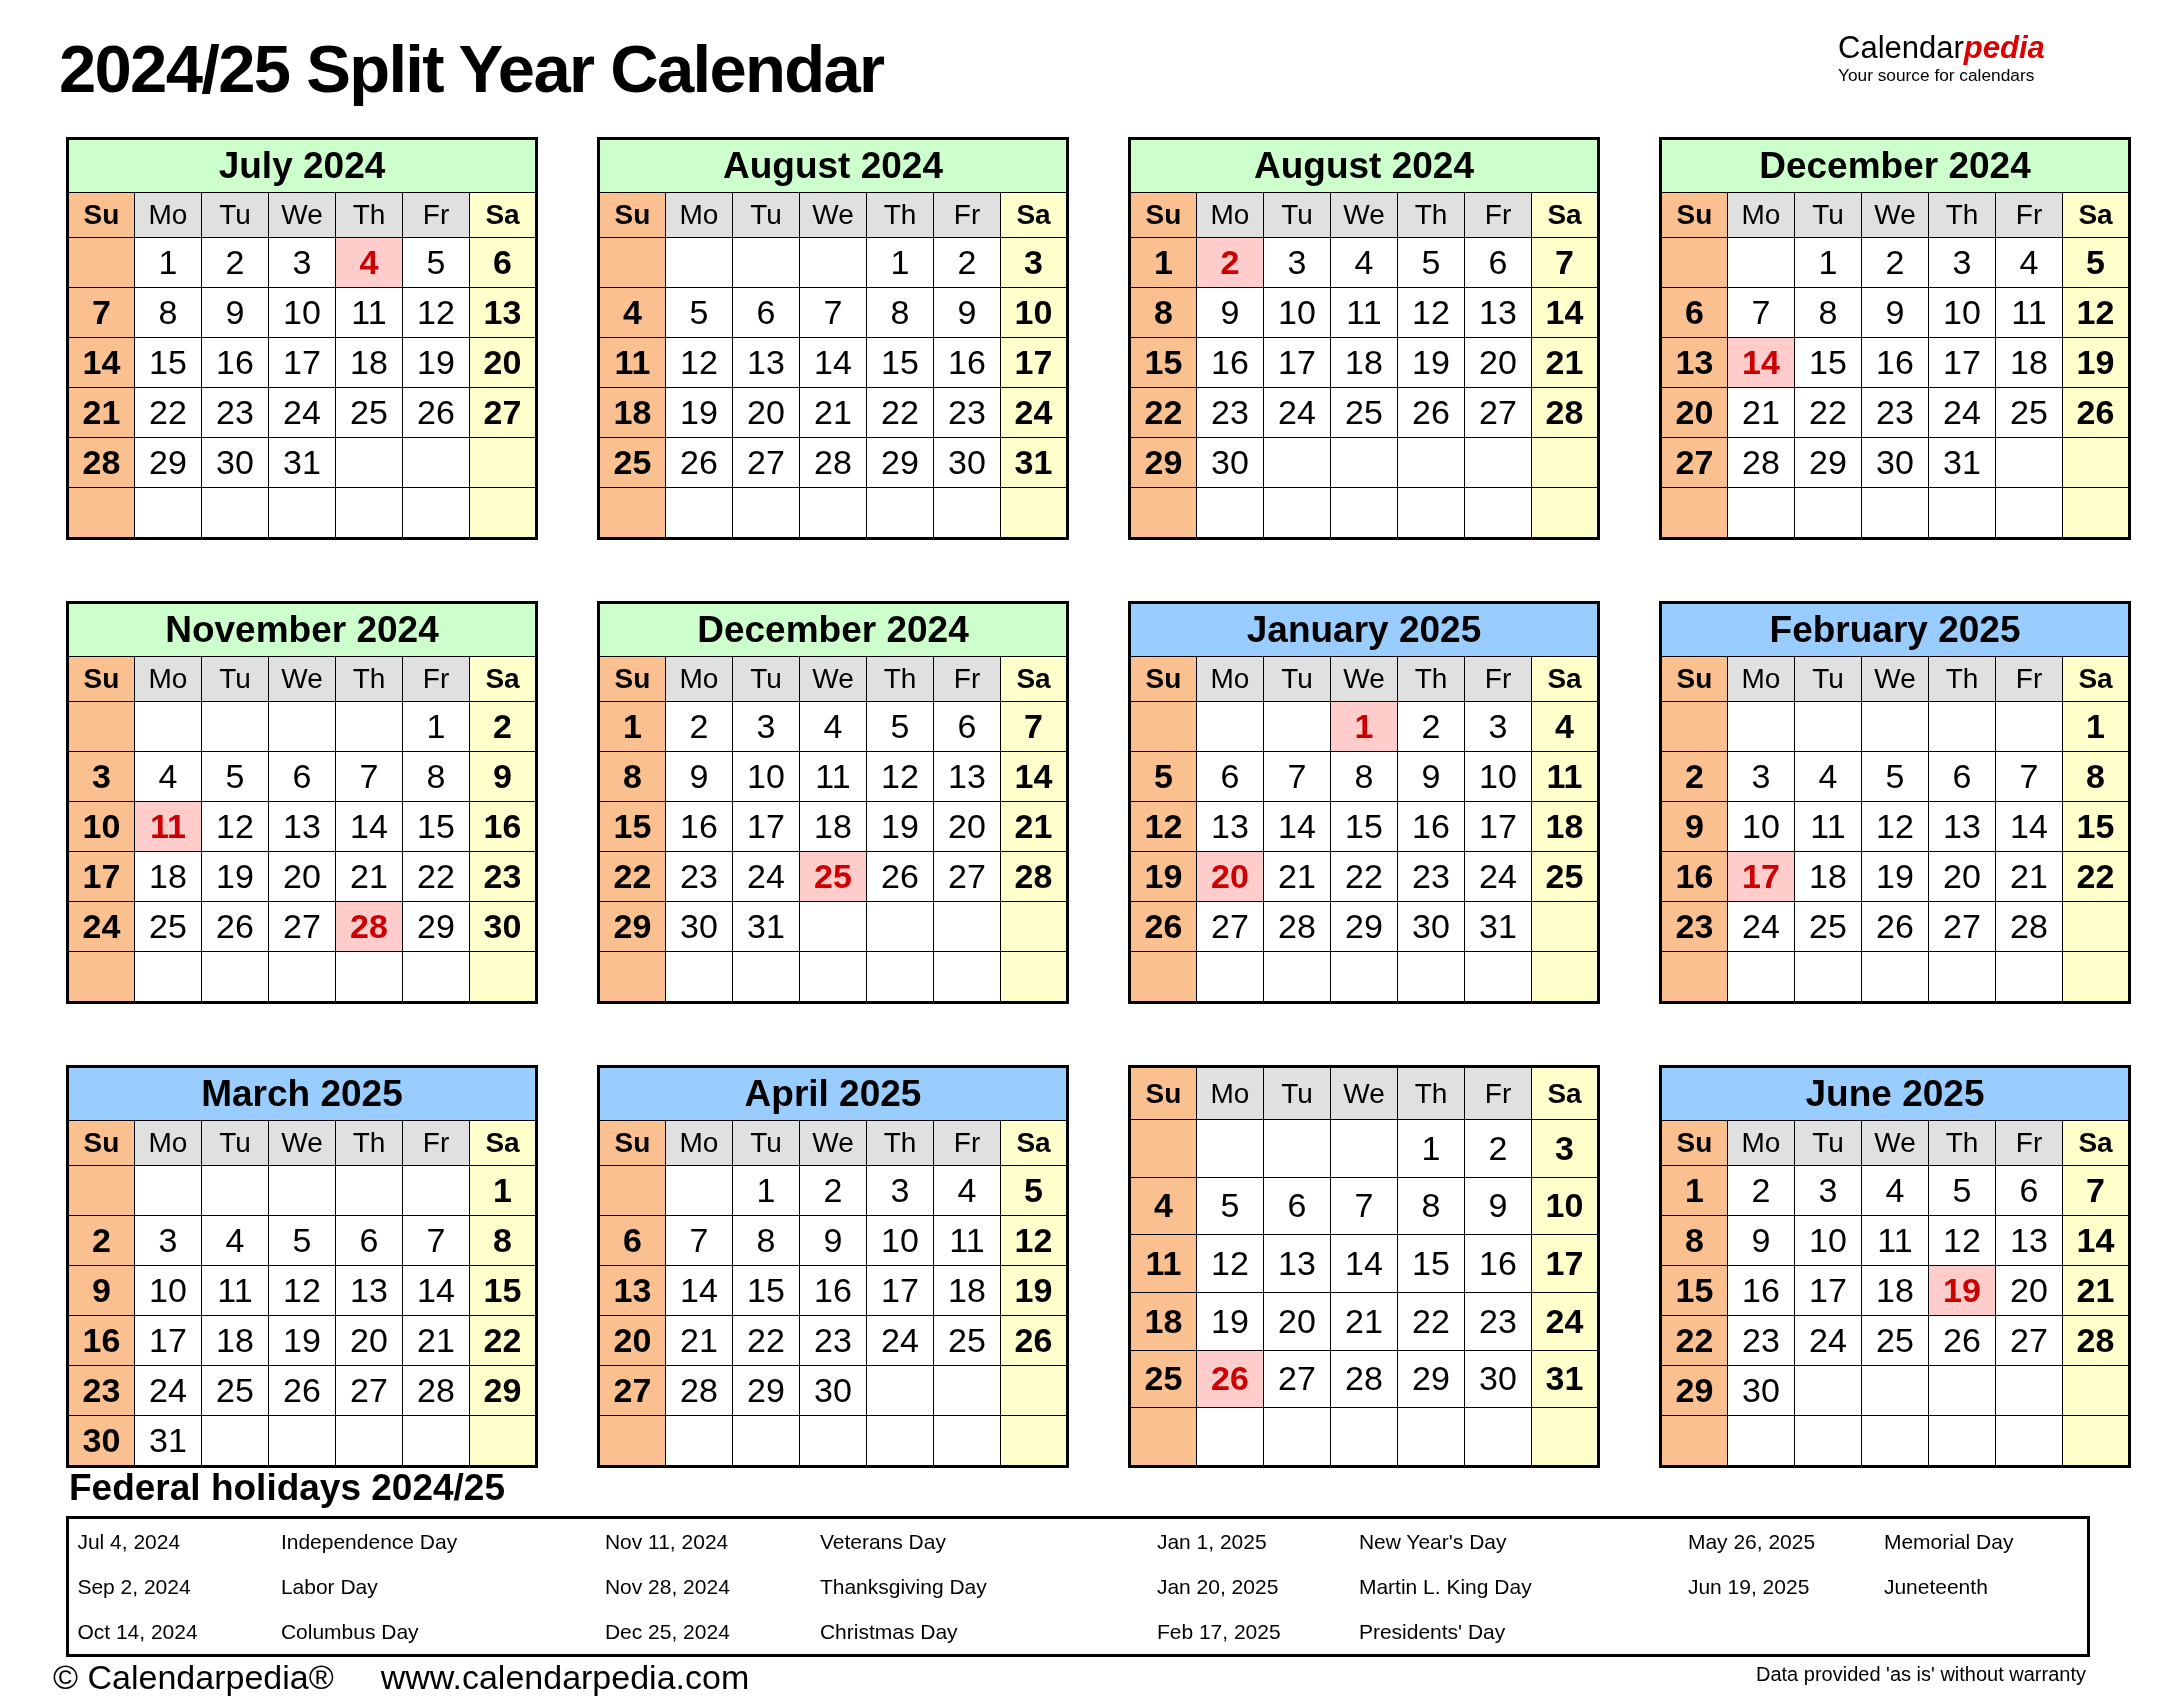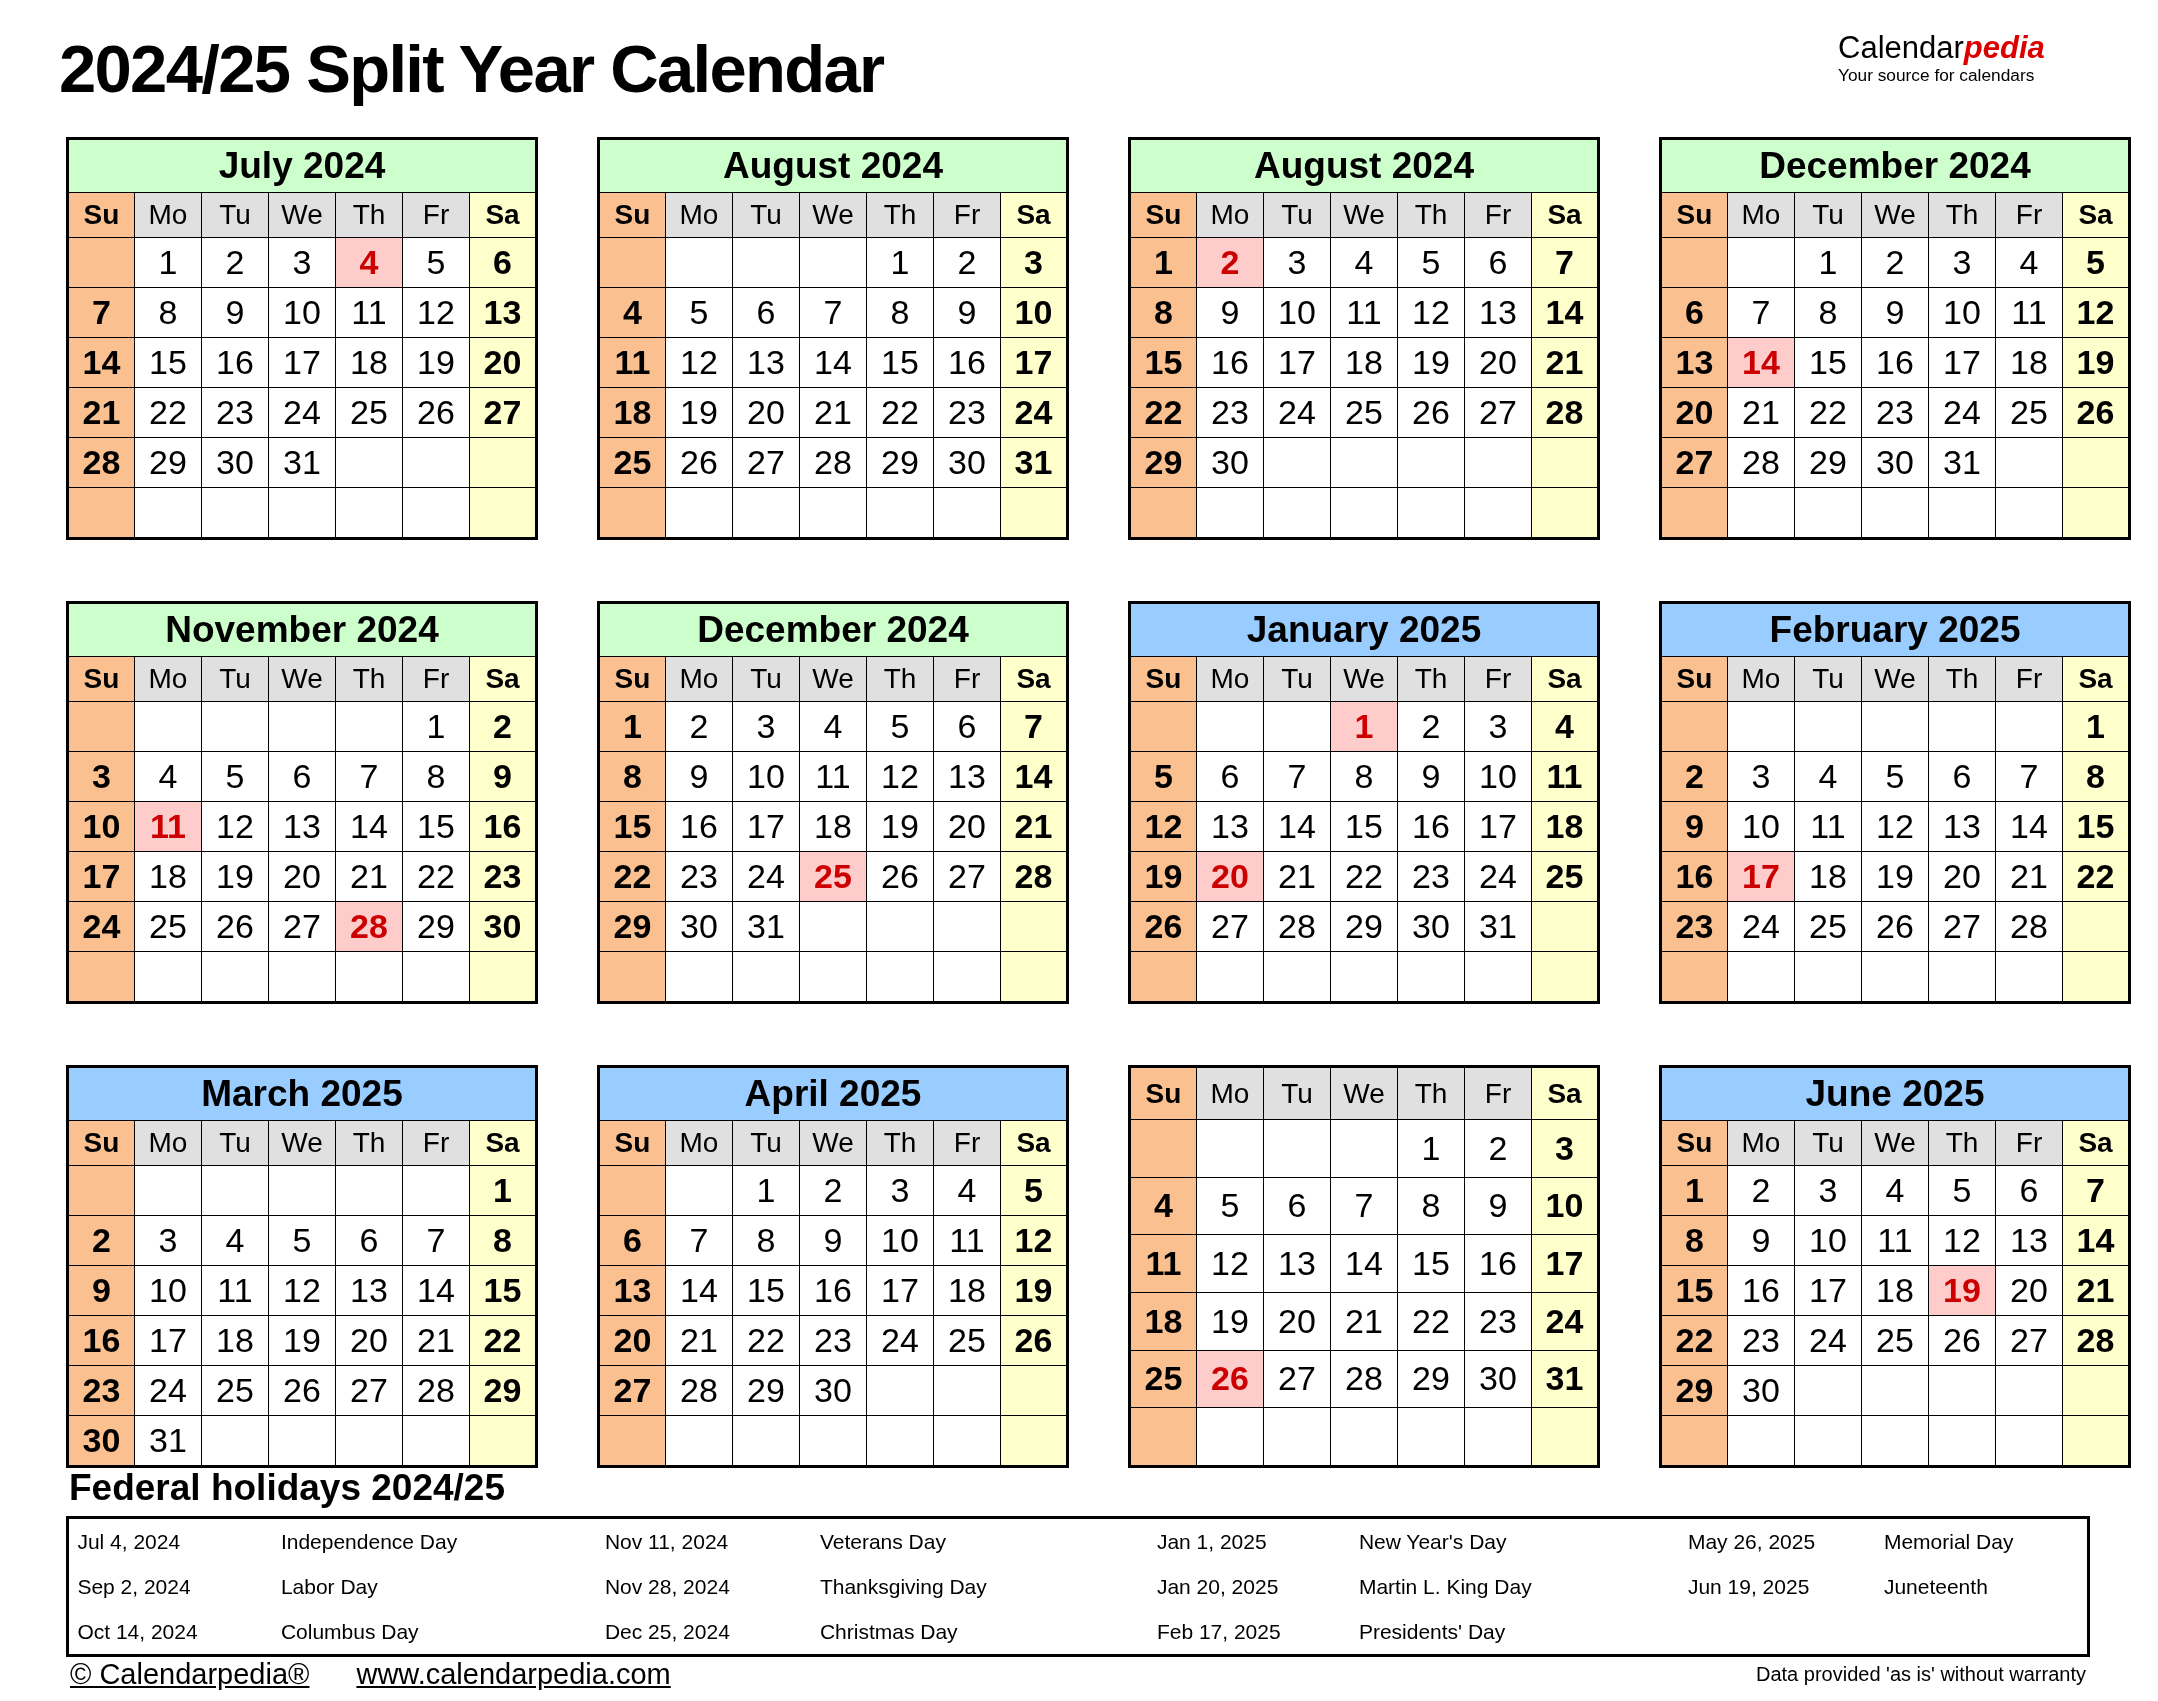--- a/index.html
+++ b/index.html
@@ -42,21 +42,21 @@
 
   .holidays-title{position:absolute;left:69px;top:1467px;font-size:37px;font-weight:bold;}
   table.holidays{
     position:absolute;left:66px;top:1516px;
     border:3.4px solid #000;border-collapse:collapse;background:#fff;
   }
   table.holidays td{
     font-size:21px;height:45px;padding:0 0 0 8.4px;
     vertical-align:middle;white-space:nowrap;
   }
-  .copyright{position:absolute;left:70px;top:1658px;font-size:29px;white-space:nowrap;text-decoration:underline;}
+  .copyright{position:absolute;left:53px;top:1658px;font-size:34px;white-space:nowrap;}
   .copyright .site{margin-left:47px;}
   .disclaimer{position:absolute;right:73px;top:1663px;font-size:20px;white-space:nowrap;}
 </style>
 </head>
 <body>
 
 <div class="page-title">2024/25 Split Year Calendar</div>
 
 <div class="logo">
   <div class="logo-brand"><span>Calendar</span><span class="red">pedia</span></div>

